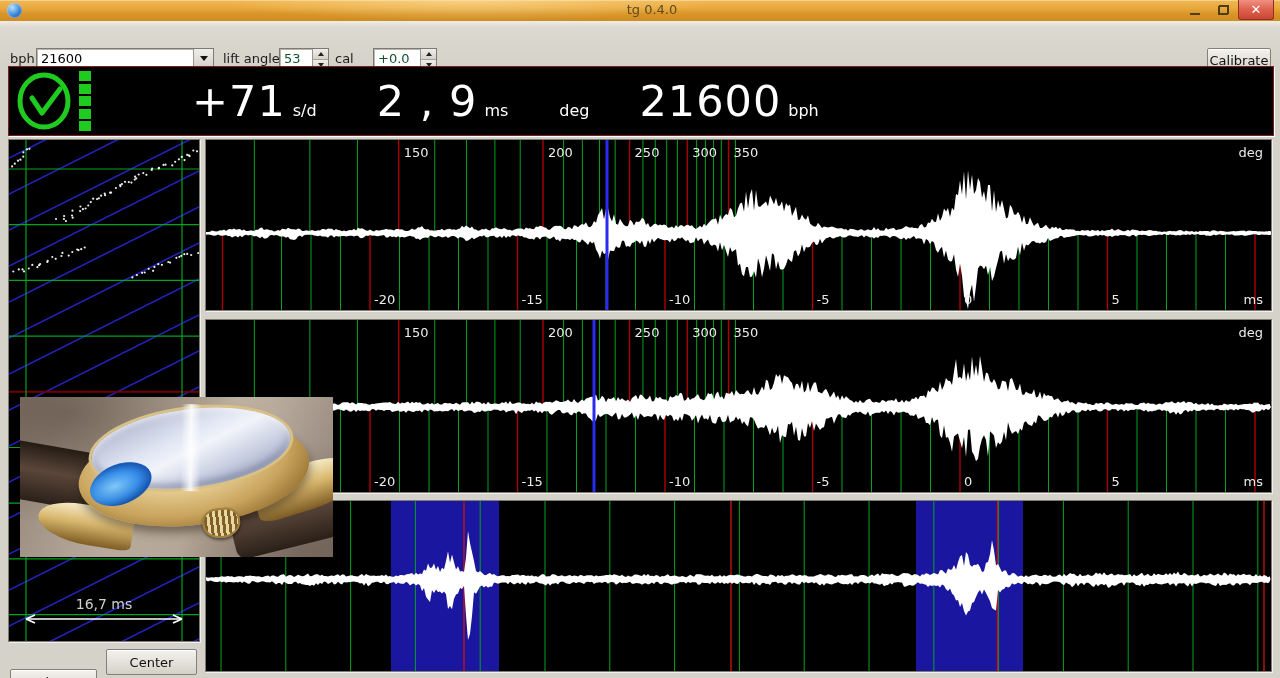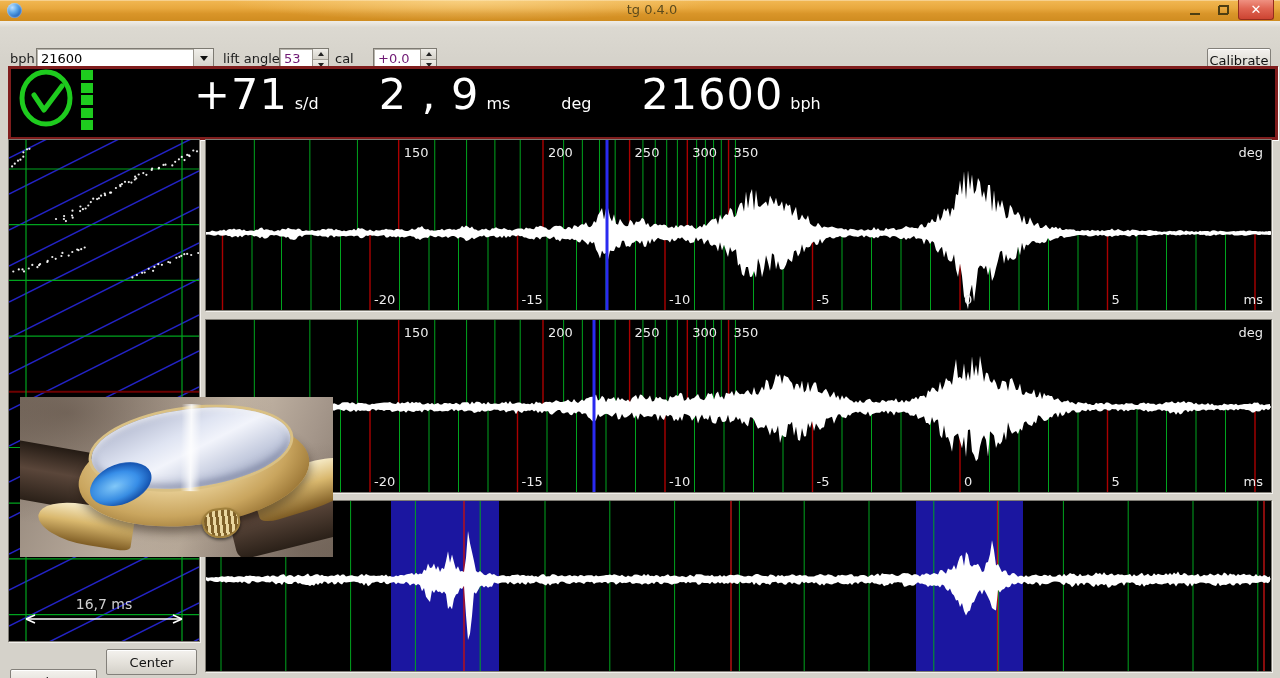--- a/index.html
+++ b/index.html
@@ -47,39 +47,39 @@
     border:1px solid #7d7a72;box-shadow:inset 1px 1px 0 #b8b5ad;display:flex;
   }
   .combo .val{flex:1;font-size:13px;color:#000;padding:2px 0 0 4px;}
   .combo .drop{
     width:19px;height:19px;background:linear-gradient(180deg,#f0eee9,#d3d0c8);
     border-left:1px solid #9a968e;display:flex;align-items:center;justify-content:center;
   }
   .arrow-down{width:0;height:0;border-left:4px solid transparent;border-right:4px solid transparent;border-top:5px solid #111;}
   .spinbox{position:absolute;top:27px;height:21px;background:#fff;border:1px solid #7d7a72;
     box-shadow:inset 1px 1px 0 #b8b5ad;display:flex;}
-  .spinbox .val{flex:1;font-size:13px;color:#701a75;padding:2px 0 0 4px;}
+  .spinbox .val{flex:1;font-size:13px;color:#14532d;padding:2px 0 0 4px;}
   .spinner{width:15px;display:flex;flex-direction:column;border-left:1px solid #9a968e;}
   .spinner .up,.spinner .dn{flex:1;background:linear-gradient(180deg,#efede8,#d5d2ca);
     display:flex;align-items:center;justify-content:center;}
   .spinner .up{border-bottom:1px solid #a5a199;}
   .tri-up{width:0;height:0;border-left:3px solid transparent;border-right:3px solid transparent;border-bottom:4px solid #222;}
   .tri-dn{width:0;height:0;border-left:3px solid transparent;border-right:3px solid transparent;border-top:4px solid #222;}
   .push-btn{
     position:absolute;background:linear-gradient(180deg,#f4f2ee 0%,#e2dfd8 60%,#d3d0c8 100%);
     border:1px solid #83807a;border-radius:2px;font-size:13px;color:#111;
     display:flex;align-items:center;justify-content:center;box-shadow:inset 0 1px 0 #fff;
   }
   #calibrate-btn{right:9px;top:27px;width:62px;height:22px;}
   #clear-btn{left:10px;top:649px;width:85px;height:24px;margin-top:20px;}
   #center-btn{left:106px;top:649px;width:89px;height:24px;}
   
   .statusbar{
     position:absolute;left:8px;top:66px;width:1264px;height:68px;background:#000;
-    border:3px solid #7f1d1d;box-shadow:1px 1px 0 #fff;display:flex;
+    border:1px solid #7f1d1d;box-shadow:1px 1px 0 #fff;display:flex;align-items:center;
   }
   .clockicon{margin-left:8px;width:56px;height:58px;flex:none;}
   .dotcol{margin-left:6px;width:13px;height:60px;flex:none;display:flex;flex-direction:column;justify-content:space-between;padding:1px 0;}
   .dotcol span{display:block;width:12px;height:10px;background:#1ecb1e;}
   .readings{display:flex;align-items:baseline;margin-left:40px;color:#fff;}
   .reading{display:flex;align-items:baseline;margin-right:0;}
   .reading .num{font-size:43px;letter-spacing:1px;}
   .reading .unit{font-size:16px;margin-left:7px;}
   .sp1{width:60px;} .sp2{width:44px;} .sp3{width:50px;}
   

